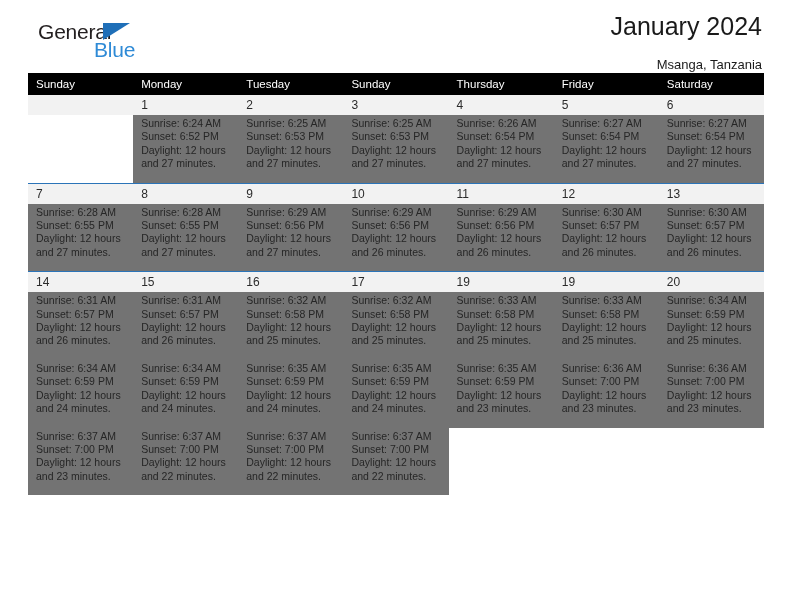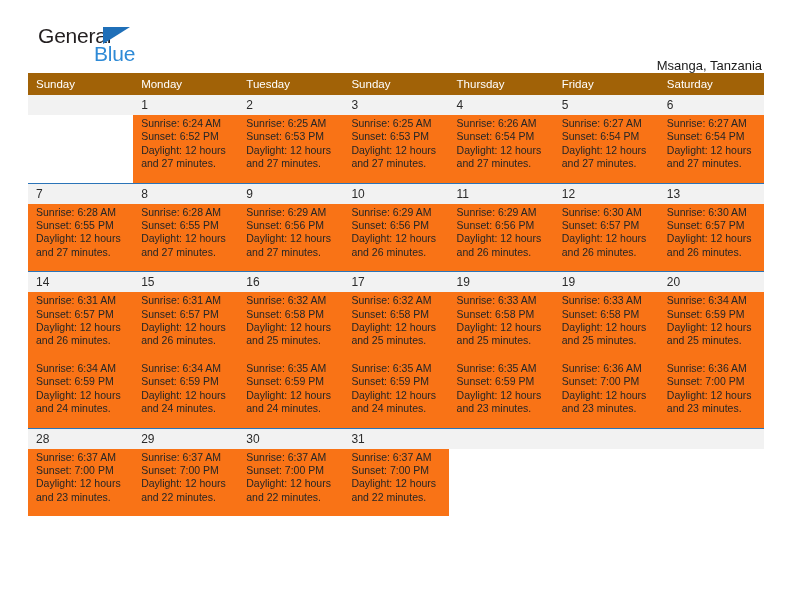--- a/index.html
+++ b/index.html
@@ -18,21 +18,21 @@
     position: relative;
     width: 792px;
     height: 612px;
     box-sizing: border-box;
     padding: 0 28px;
   }
 
   
   .top-bar {
     display: flex;
-    align-items: flex-end;
+    align-items: center;
     justify-content: space-between;
     height: 73px;
     padding-top: 12px;
     box-sizing: border-box;
   }
   .logo {
     position: relative;
     width: 150px;
     height: 52px;
     line-height: 1;
@@ -79,21 +79,21 @@
     white-space: nowrap;
   }
 
   
   .cal {
     width: 736px;
     border-collapse: collapse;
     table-layout: fixed;
   }
   .cal th {
-    background: #a16207;
+    background: #000000;
     color: #ffffff;
     font-weight: normal;
     font-size: 11.5px;
     text-align: left;
     padding: 5px 0 5px 8px;
     height: 20px;
     box-sizing: border-box;
   }
   .daynum-row td {
     background: #f2f2f2;
@@ -102,21 +102,21 @@
     padding: 3px 0 3px 8px;
     height: 17px;
     vertical-align: top;
     border-top: 1.5px solid #2b74b8;
     box-sizing: border-box;
   }
   .daynum-row.first td {
     border-top: none;
   }
   .detail-row td {
-    background: #f97316;
+    background: #737373;
     font-size: 10.5px;
     color: #262626;
     line-height: 13.4px;
     padding: 2px 4px 12px 8px;
     vertical-align: top;
     box-sizing: border-box;
   }
   .detail-row td div { white-space: nowrap; }
   .empty { background: #f2f2f2 !important; }
   .empty-detail { background: #ffffff !important; }
@@ -128,20 +128,21 @@
 
   <div class="top-bar">
 
     <div class="logo">
       <span class="logo-general">General</span>
       <span class="logo-tri"></span>
       <span class="logo-blue">Blue</span>
     </div>
 
     <div class="title-block">
+      <div class="cal-title">January 2024</div>
       <div class="cal-subtitle">Msanga, Tanzania</div>
     </div>
 
   </div>
 
   <table class="cal">
     <thead>
       <tr>
         <th>Sunday</th>
         <th>Monday</th>
@@ -349,29 +350,20 @@
           <div>and 23 minutes.</div>
         </td>
         <td>
           <div>Sunrise: 6:36 AM</div>
           <div>Sunset: 7:00 PM</div>
           <div>Daylight: 12 hours</div>
           <div>and 23 minutes.</div>
         </td>
       </tr>
 
-      <tr class="daynum-row">
-        <td>28</td>
-        <td>29</td>
-        <td>30</td>
-        <td>31</td>
-        <td class="empty"></td>
-        <td class="empty"></td>
-        <td class="empty"></td>
-      </tr>
       <tr class="detail-row">
         <td>
           <div>Sunrise: 6:37 AM</div>
           <div>Sunset: 7:00 PM</div>
           <div>Daylight: 12 hours</div>
           <div>and 23 minutes.</div>
         </td>
         <td>
           <div>Sunrise: 6:37 AM</div>
           <div>Sunset: 7:00 PM</div>

